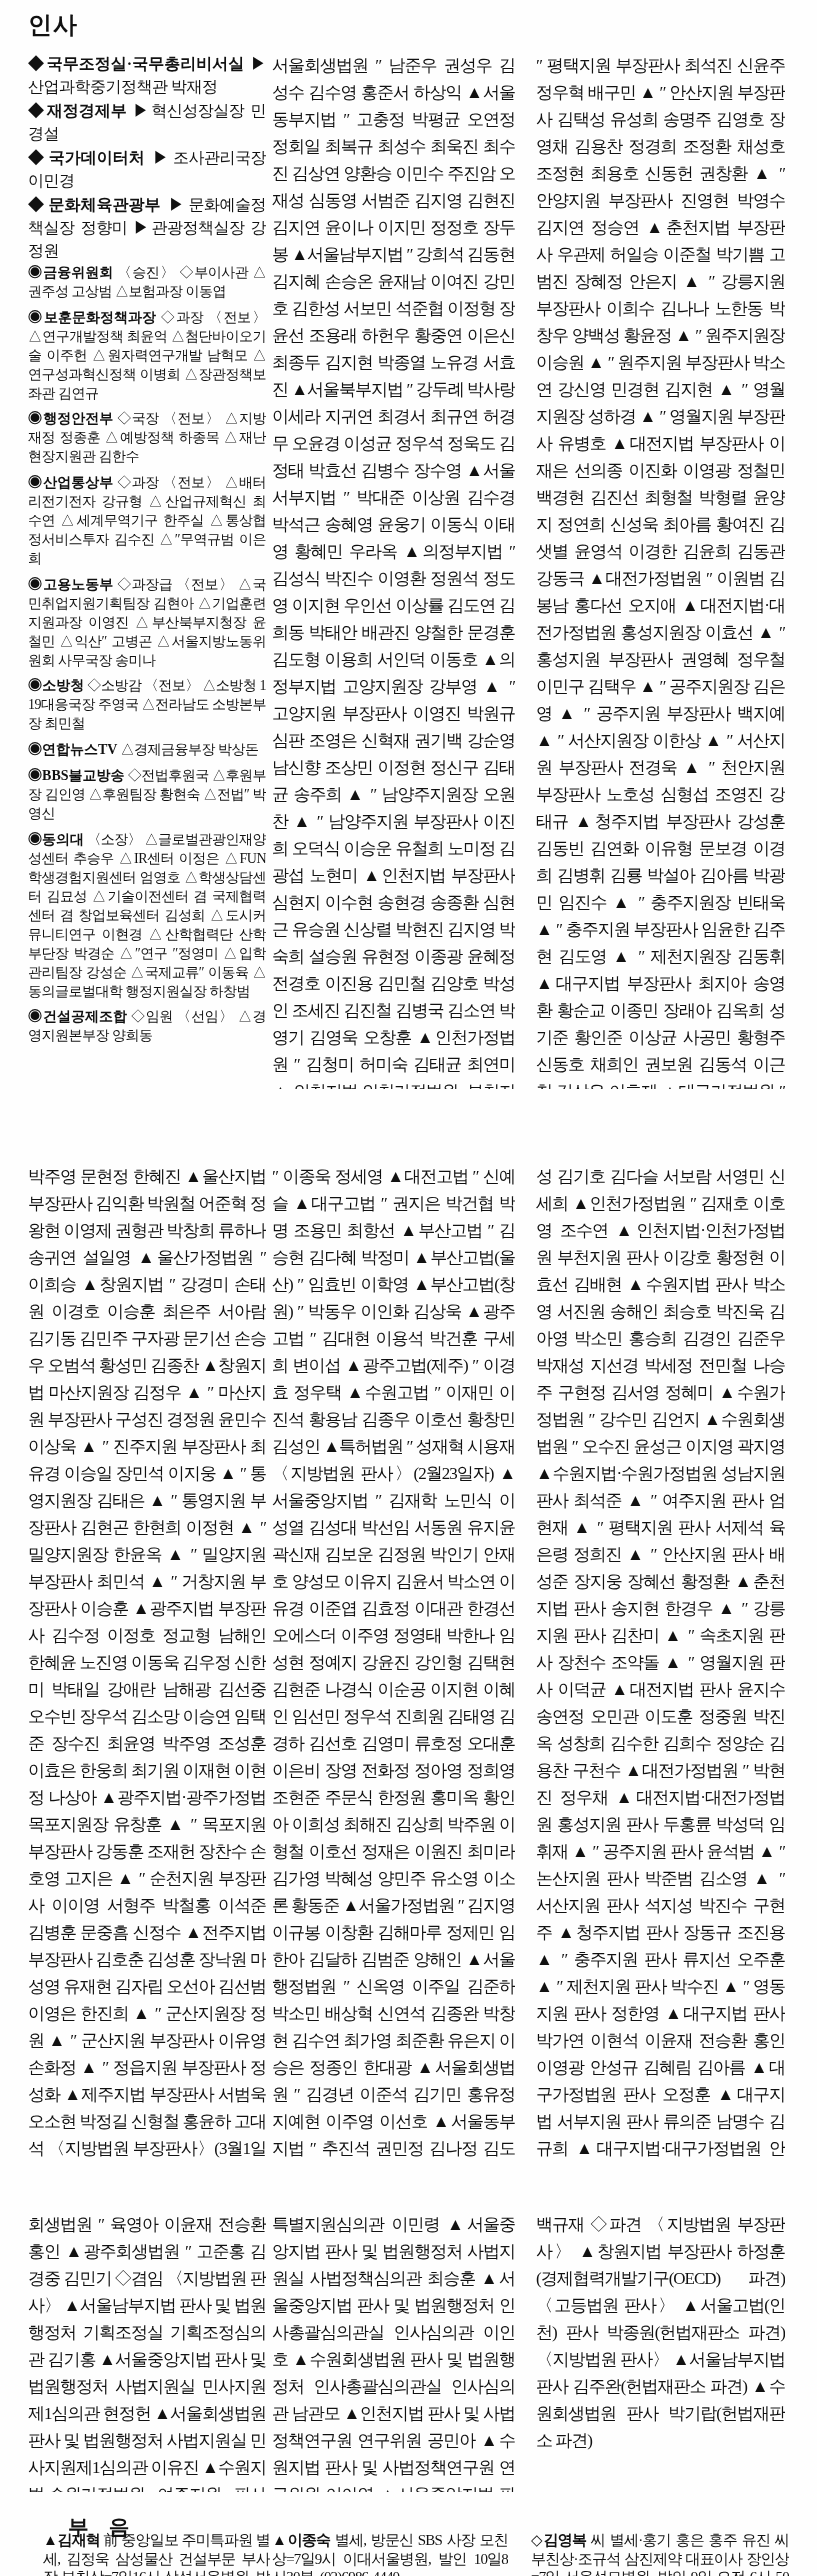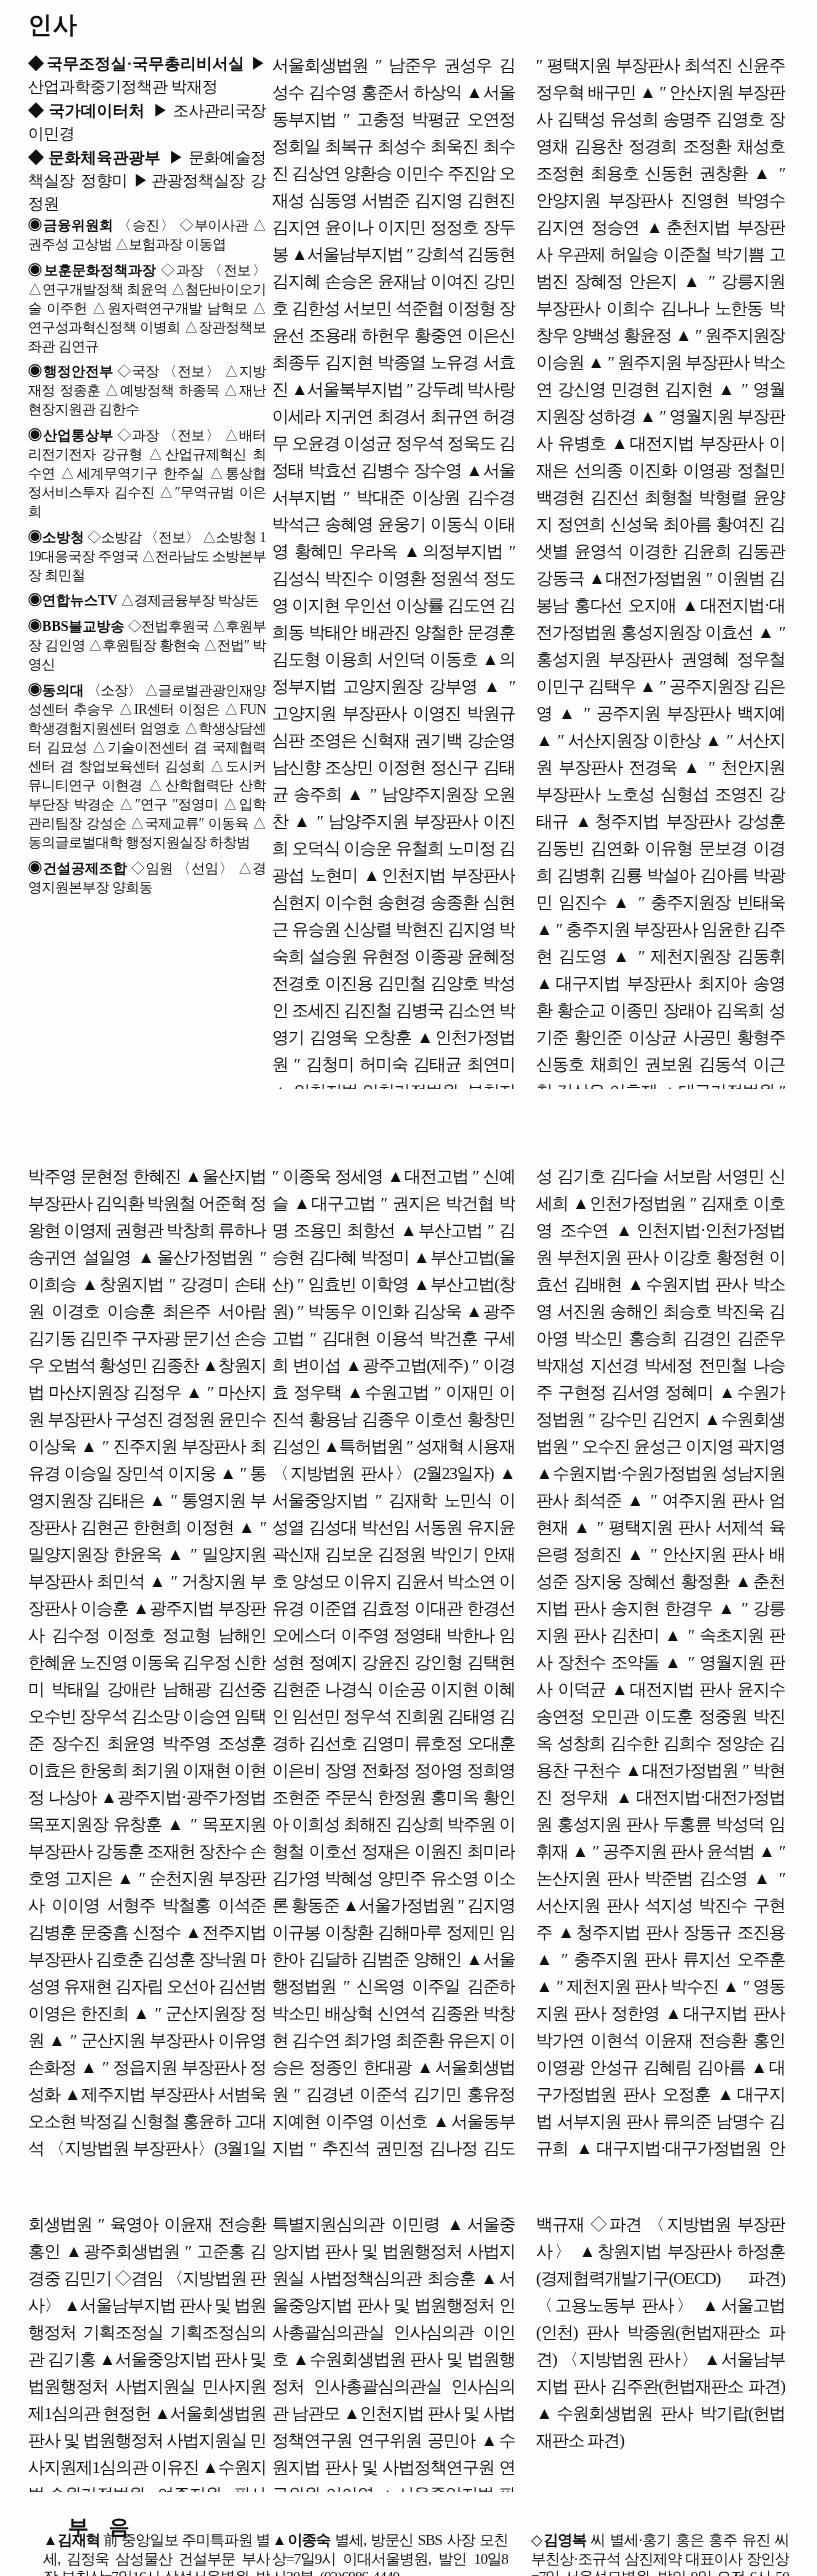--- a/index.html
+++ b/index.html
@@ -35,47 +35,49 @@
 <body>
 
 <div class="page">
 
   <h1 class="title">인사</h1>
 
   <div class="col a1">
     <div class="top-list">
 
     <p><b><span>◆</span><span>국무조정실·국무총리비서실</span></b><span> ▶산업과학중기정책관 박재정</span></p>
+        <p><b><span>◆</span><span>재정경제부</span></b><span> ▶혁신성장실장 민경설</span></p>
         <p><b><span>◆</span><span>국가데이터처</span></b><span> ▶조사관리국장 이민경</span></p>
         <p><b><span>◆</span><span>문화체육관광부</span></b><span> ▶문화예술정책실장 정향미 ▶관광정책실장 강정원</span></p>
       </div>
     <div class="org-list">
 
         <p><b><span>◉</span><span>금융위원회</span></b><span> 〈승진〉 ◇부이사관 △권주성 고상범 △보험과장 이동엽</span></p>
         <p><b><span>◉</span><span>보훈문화정책과장</span></b><span> ◇과장 〈전보〉 △연구개발정책 최윤억 △첨단바이오기술 이주헌 △원자력연구개발 남혁모 △연구성과혁신정책 이병희 △장관정책보좌관 김연규</span></p>
         <p><b><span>◉</span><span>행정안전부</span></b><span> ◇국장 〈전보〉 △지방재정 정종훈 △예방정책 하종목 △재난현장지원관 김한수</span></p>
         <p><b><span>◉</span><span>산업통상부</span></b><span> ◇과장 〈전보〉 △배터리전기전자 강규형 △산업규제혁신 최수연 △세계무역기구 한주실 △통상협정서비스투자 김수진 △″무역규범 이은희</span></p>
+        <p><b><span>◉</span><span>고용노동부</span></b><span> ◇과장급 〈전보〉 △국민취업지원기획팀장 김현아 △기업훈련지원과장 이영진 △부산북부지청장 윤철민 △익산″ 고병곤 △서울지방노동위원회 사무국장 송미나</span></p>
         <p><b><span>◉</span><span>소방청</span></b><span> ◇소방감 〈전보〉 △소방청 119대응국장 주영국 △전라남도 소방본부장 최민철</span></p>
         <p><b><span>◉</span><span>연합뉴스TV</span></b><span> △경제금융부장 박상돈</span></p>
         <p><b><span>◉</span><span>BBS불교방송</span></b><span> ◇전법후원국 △후원부장 김인영 △후원팀장 황현숙 △전법″ 박영신</span></p>
         <p><b><span>◉</span><span>동의대</span></b><span> 〈소장〉 △글로벌관광인재양성센터 추승우 △IR센터 이정은 △FUN학생경험지원센터 엄영호 △학생상담센터 김묘성 △기술이전센터 겸 국제협력센터 겸 창업보육센터 김성희 △도시커뮤니티연구 이현경 △산학협력단 산학부단장 박경순 △″연구 ″정영미 △입학관리팀장 강성순 △국제교류″ 이동육 △동의글로벌대학 행정지원실장 하창범</span></p>
         <p><b><span>◉</span><span>건설공제조합</span></b><span> ◇임원 〈선임〉 △경영지원본부장 양희동</span></p>
       </div>
 
   </div>
   <div class="col a2 court">서울회생법원 ″ 남준우 권성우 김성수 김수영 홍준서 하상익 ▲서울동부지법 ″ 고충정 박평균 오연정 정회일 최복규 최성수 최욱진 최수진 김상연 양환승 이민수 주진암 오재성 심동영 서범준 김지영 김현진 김지연 윤이나 이지민 정정호 장두봉 ▲서울남부지법 ″ 강희석 김동현 김지혜 손승온 윤재남 이여진 강민호 김한성 서보민 석준협 이정형 장윤선 조용래 하헌우 황중연 이은신 최종두 김지현 박종열 노유경 서효진 ▲서울북부지법 ″ 강두례 박사랑 이세라 지귀연 최경서 최규연 허경무 오윤경 이성균 정우석 정욱도 김정태 박효선 김병수 장수영 ▲서울서부지법 ″ 박대준 이상원 김수경 박석근 송혜영 윤웅기 이동식 이태영 황혜민 우라옥 ▲의정부지법 ″ 김성식 박진수 이영환 정원석 정도영 이지현 우인선 이상률 김도연 김희동 박태안 배관진 양철한 문경훈 김도형 이용희 서인덕 이동호 ▲의정부지법 고양지원장 강부영 ▲ ″ 고양지원 부장판사 이영진 박원규 심판 조영은 신혁재 권기백 강순영 남신향 조상민 이정현 정신구 김태균 송주희 ▲ ″ 남양주지원장 오원찬 ▲ ″ 남양주지원 부장판사 이진희 오덕식 이승운 유철희 노미정 김광섭 노현미 ▲인천지법 부장판사 심현지 이수현 송현경 송종환 심현근 유승원 신상렬 박현진 김지영 박숙희 설승원 유현정 이종광 윤혜정 전경호 이진용 김민철 김양호 박성인 조세진 김진철 김병국 김소연 박영기 김영욱 오창훈 ▲인천가정법원 ″ 김청미 허미숙 김태균 최연미 ▲인천지법·인천가정법원 부천지원장 김정곤 ▲ ″ 부천지원 부장판사 예혁준 명선아 나상훈 표현지 심재남 이금진 남수진 ▲수원지법 부장판사 강지웅 김유진 윤성열 이미선 문선주 박주연 임광호 김보현 양시호 권희 반효림 박성규 김인택 심태규 이상훈 민병국 이경민 김희진 김정숙 김혜선 유상호 이광헌 이미주 이민수 이상현 정영호 최유신 조성필 김홍섭 이재경 백수연 강화석 김미경 성완 지창구 김은성 ▲수원가정법원 ″ 김경찬 차승우 이현주 ▲수원회생법원 ″ 박현숙 이장욱 노연주 ▲수원지법·수원가정법원 성남지원장 이중민 ▲ ″ 성남지원 부장판사 이도행 남성우 이홍관 이근수 김경훈 배예선 김주관 나경 ▲ ″ 여주지원 부장판사 안태윤 ▲ ″ 평택지원장 고은설 ▲</div>
   <div class="col a3 court">″ 평택지원 부장판사 최석진 신윤주 정우혁 배구민 ▲ ″ 안산지원 부장판사 김택성 유성희 송명주 김영호 장영채 김용찬 정경희 조정환 채성호 조정현 최용호 신동헌 권창환 ▲ ″ 안양지원 부장판사 진영현 박영수 김지연 정승연 ▲춘천지법 부장판사 우관제 허일승 이준철 박기쁨 고범진 장혜정 안은지 ▲ ″ 강릉지원 부장판사 이희수 김나나 노한동 박창우 양백성 황윤정 ▲ ″ 원주지원장 이승원 ▲ ″ 원주지원 부장판사 박소연 강신영 민경현 김지현 ▲ ″ 영월지원장 성하경 ▲ ″ 영월지원 부장판사 유병호 ▲대전지법 부장판사 이재은 선의종 이진화 이영광 정철민 백경현 김진선 최형철 박형렬 윤양지 정연희 신성욱 최아름 황여진 김샛별 윤영석 이경한 김윤희 김동관 강동극 ▲대전가정법원 ″ 이원범 김봉남 홍다선 오지애 ▲대전지법·대전가정법원 홍성지원장 이효선 ▲ ″ 홍성지원 부장판사 권영혜 정우철 이민구 김택우 ▲ ″ 공주지원장 김은영 ▲ ″ 공주지원 부장판사 백지예 ▲ ″ 서산지원장 이한상 ▲ ″ 서산지원 부장판사 전경욱 ▲ ″ 천안지원 부장판사 노호성 심형섭 조영진 강태규 ▲청주지법 부장판사 강성훈 김동빈 김연화 이유형 문보경 이경희 김병휘 김룡 박설아 김아름 박광민 임진수 ▲ ″ 충주지원장 빈태욱 ▲ ″ 충주지원 부장판사 임윤한 김주현 김도영 ▲ ″ 제천지원장 김동휘 ▲대구지법 부장판사 최지아 송영환 황순교 이종민 장래아 김옥희 성기준 황인준 이상균 사공민 황형주 신동호 채희인 권보원 김동석 이근철 김상우 이효제 ▲대구가정법원 ″ 강하영 강윤혜 ▲대구지법 서부지원 부장판사 김종혁 ▲ ″ 안동지원 부장판사 김종신 조연수 김용현 ▲ ″ 경주지원장 김정일 ▲ ″ 경주지원 부장판사 박정홍 김경록 이호동 ▲ ″ 포항지원 부장판사 강성우 김용환 김혜성 남승민 이혜랑 ▲ ″ 김천지원 부장판사 강인혜 조아람 ▲ ″ 상주지원장 김여경 ▲ ″ 상주지원 부장판사 박혜지 ▲ ″ 영덕지원장 전흔자 ▲부산지법 부장판사 허준서 문춘언 김경수 김홍기 이재덕 정현숙 주성화 박주영 오규희 임주혁 임성철 김민지 박하영 ▲부산가정법원 ″ 박종현 황지현 ▲부산회생법원 ″ 이미정 ▲부산지법 동부지원장 김종수 ▲ ″ 동부지원 부장판사 백효민 ▲ ″ 서부지원 부장판사</div>
 
   <div class="col b1 court">박주영 문현정 한혜진 ▲울산지법 부장판사 김익환 박원철 어준혁 정왕현 이영제 권형관 박창희 류하나 송귀연 설일영 ▲울산가정법원 ″ 이희승 ▲창원지법 ″ 강경미 손태원 이경호 이승훈 최은주 서아람 김기동 김민주 구자광 문기선 손승우 오범석 황성민 김종찬 ▲창원지법 마산지원장 김정우 ▲ ″ 마산지원 부장판사 구성진 경정원 윤민수 이상욱 ▲ ″ 진주지원 부장판사 최유경 이승일 장민석 이지웅 ▲ ″ 통영지원장 김태은 ▲ ″ 통영지원 부장판사 김현곤 한현희 이정현 ▲ ″ 밀양지원장 한윤옥 ▲ ″ 밀양지원 부장판사 최민석 ▲ ″ 거창지원 부장판사 이승훈 ▲광주지법 부장판사 김수정 이정호 정교형 남해인 한혜윤 노진영 이동욱 김우정 신한미 박태일 강애란 남해광 김선중 오수빈 장우석 김소망 이승연 임택준 장수진 최윤영 박주영 조성훈 이효은 한웅희 최기원 이재현 이현정 나상아 ▲광주지법·광주가정법 목포지원장 유창훈 ▲ ″ 목포지원 부장판사 강동훈 조재헌 장찬수 손호영 고지은 ▲ ″ 순천지원 부장판사 이이영 서형주 박철홍 이석준 김병훈 문중흠 신정수 ▲전주지법 부장판사 김호춘 김성훈 장낙원 마성영 유재현 김자립 오선아 김선범 이영은 한진희 ▲ ″ 군산지원장 정원 ▲ ″ 군산지원 부장판사 이유영 손화정 ▲ ″ 정읍지원 부장판사 정성화 ▲제주지법 부장판사 서범욱 오소현 박정길 신형철 홍윤하 고대석 〈지방법원 부장판사〉(3월1일자) ▲대전회생법원 부장판사 김샛별 김성식 김용찬 나경선 ▲대구회생법원 ″ 김상우 사공민 이종길 이효제 ▲광주회생법원 부장판사 김선중 김용신 〈사법연수원 교수〉 ▲사법연수원 교수 김현준 윤중렬 김선아 김연경 김연주 강민수 박선민 권은석 김은솔 배준익 정영민 현영주 〈재판연구관〉 ▲대법원 재판연구관 류준구 최승준 백광균 이진재 전아람 한지형 김세용 하종민 박가현 김찬년 장선종 윤재필 염혜수 유재영 이소진 정우성 조민혁 심웅비 여인지 김길호 김성은 김웅수 박지숙 황경환 강지현 유동균 하진우 박상권 박지현 김준영 김형돈 박상훈 이기웅 이원재 김선희 김주성 윤성식 전보경 편병호 김우진 서청운 장민하 강지성 심우성 허문희 장태영 이은상 이종훈 강동훈 〈고등법원 판사〉 ▲서울고법(인천) 판사 김정환 강병하 김명수 이소민 임동환 민경준 ▲서울고법(춘천)</div>
   <div class="col b2 court">″ 이종욱 정세영 ▲대전고법 ″ 신예슬 ▲대구고법 ″ 권지은 박건협 박명 조용민 최항선 ▲부산고법 ″ 김승현 김다혜 박정미 ▲부산고법(울산) ″ 임효빈 이학영 ▲부산고법(창원) ″ 박동우 이인화 김상욱 ▲광주고법 ″ 김대현 이용석 박건훈 구세희 변이섭 ▲광주고법(제주) ″ 이경효 정우택 ▲수원고법 ″ 이재민 이진석 황용남 김종우 이호선 황창민 김성인 ▲특허법원 ″ 성재혁 시용재 〈지방법원 판사〉(2월23일자) ▲서울중앙지법 ″ 김재학 노민식 이성열 김성대 박선임 서동원 유지윤 곽신재 김보운 김정원 박인기 안재호 양성모 이유지 김윤서 박소연 이유경 이준엽 김효정 이대관 한경선 오에스더 이주영 정영태 박한나 임성현 정예지 강윤진 강인형 김택현 김현준 나경식 이순공 이지현 이혜인 임선민 정우석 진희원 김태영 김경하 김선호 김영미 류호정 오대훈 이은비 장영 전화정 정아영 정희영 조현준 주문식 한정원 홍미옥 황인아 이희성 최해진 김상희 박주원 이형철 이호선 정재은 이원진 최미라 김가영 박혜성 양민주 유소영 이소론 황동준 ▲서울가정법원 ″ 김지영 이규봉 이창환 김해마루 정제민 임한아 김달하 김범준 양해인 ▲서울행정법원 ″ 신옥영 이주일 김준하 박소민 배상혁 신연석 김종완 박창현 김수연 최가영 최준환 유은지 이승은 정종인 한대광 ▲서울회생법원 ″ 김경년 이준석 김기민 홍유정 지예현 이주영 이선호 ▲서울동부지법 ″ 추진석 권민정 김나정 김도형 백승영 염정원 정문기 정지백 방혜미 이하립 안희경 함덕훈 김초하 정혜승 ▲서울남부지법 ″ 윤성진 박보미 곽용헌 김아름 김은영 김재연 신은정 오하나 장보순 채지웅 함현지 고철만 김나연 문지용 서지원 윤상일 김동욱 김범진 남민영 선민정 이아영 김병인 곽여산 김근홍 박이랑 ▲서울북부지법 ″ 김지현 박지상 정예 김천수 김희주 정기하 박성규 박지은 ▲서울서부지법 ″ 박상렬 김나연 박재남 이영수 임민희 장용 정은영 유정훈 이정훈 이유영 김지원 박재성 ▲의정부지법 ″ 박영순 박서우 박태수 강현호 김대욱 정수현 조혜정 ▲의정부지법 고양지원 판사 임세영 배다헌 심현우 김진오 이디모데 이승현 ▲ ″ 남양주지원 판사 박예지 허소라 오지영 김민재 ▲인천지법 판사 봉지수 장현석 배인영 최윤경 허경은 박지원 유가형 허인</div>
   <div class="col b3 court">성 김기호 김다슬 서보람 서영민 신세희 ▲인천가정법원 ″ 김재호 이호영 조수연 ▲인천지법·인천가정법원 부천지원 판사 이강호 황정현 이효선 김배현 ▲수원지법 판사 박소영 서진원 송해인 최승호 박진욱 김아영 박소민 홍승희 김경인 김준우 박재성 지선경 박세정 전민철 나승주 구현정 김서영 정혜미 ▲수원가정법원 ″ 강수민 김언지 ▲수원회생법원 ″ 오수진 윤성근 이지영 곽지영 ▲수원지법·수원가정법원 성남지원 판사 최석준 ▲ ″ 여주지원 판사 엄현재 ▲ ″ 평택지원 판사 서제석 육은령 정희진 ▲ ″ 안산지원 판사 배성준 장지웅 장혜선 황정환 ▲춘천지법 판사 송지현 한경우 ▲ ″ 강릉지원 판사 김찬미 ▲ ″ 속초지원 판사 장천수 조약돌 ▲ ″ 영월지원 판사 이덕균 ▲대전지법 판사 윤지수 송연정 오민관 이도훈 정중원 박진옥 성창희 김수한 김희수 정양순 김용찬 구천수 ▲대전가정법원 ″ 박현진 정우채 ▲대전지법·대전가정법원 홍성지원 판사 두홍륜 박성덕 임휘재 ▲ ″ 공주지원 판사 윤석범 ▲ ″ 논산지원 판사 박준범 김소영 ▲ ″ 서산지원 판사 석지성 박진수 구현주 ▲청주지법 판사 장동규 조진용 ▲ ″ 충주지원 판사 류지선 오주훈 ▲ ″ 제천지원 판사 박수진 ▲ ″ 영동지원 판사 정한영 ▲대구지법 판사 박가연 이현석 이윤재 전승환 홍인 이영광 안성규 김혜림 김아름 ▲대구가정법원 판사 오정훈 ▲대구지법 서부지원 판사 류의준 남명수 김규희 ▲대구지법·대구가정법원 안동지원 판사 김광식 ▲ ″ 포항지원 판사 김수빈 ▲ ″ 김천지원 판사 김형호 ▲부산지법 판사 박병주 장윤실 김민순 정희림 구하경 고병용 이민영 이호연 ▲부산가정법원 ″ 전은진 이현지 ▲창원지법 판사 박지연 이병호 전준영 ▲ ″ 통영지원 판사 김혜민 이지영 ▲ ″ 밀양지원 판사 박승균 ▲광주지법 판사 김수양 차기현 황민웅 김소연 김민기 박경환 임인욱 김상이 이지혜 ▲광주가정법원 ″ 김성기 ▲광주지법·광주가정법원 목포지원 판사 김헌구 ▲ ″ 장흥지원 판사 전솔이 이회진 ▲ ″ 순천지원 판사 국양근 박미영 한광수 김용민 ▲ ″ 해남지원 판사 서동인 ▲전주지법 판사 김민석 ▲ ″ 정읍지원 판사 이진희 ▲제주지법 판사 강미혜 김민지 한승철 이슬아 〈지방법원 판사〉(3월1일자) ▲대전회생법원 판사 김희수 박진옥 정중원 정현기 ▲대구</div>
 
   <div class="col c1 court">회생법원 ″ 육영아 이윤재 전승환 홍인 ▲광주회생법원 ″ 고준홍 김경중 김민기 ◇겸임 〈지방법원 판사〉 ▲서울남부지법 판사 및 법원행정처 기획조정실 기획조정심의관 김기홍 ▲서울중앙지법 판사 및 법원행정처 사법지원실 민사지원제1심의관 현정헌 ▲서울회생법원 판사 및 법원행정처 사법지원실 민사지원제1심의관 이유진 ▲수원지법·수원가정법원 여주지원 판사 및 법원행정처 사법지원실</div>
   <div class="col c2 court">특별지원심의관 이민령 ▲서울중앙지법 판사 및 법원행정처 사법지원실 사법정책심의관 최승훈 ▲서울중앙지법 판사 및 법원행정처 인사총괄심의관실 인사심의관 이인호 ▲수원회생법원 판사 및 법원행정처 인사총괄심의관실 인사심의관 남관모 ▲인천지법 판사 및 사법정책연구원 연구위원 공민아 ▲수원지법 판사 및 사법정책연구원 연구위원 이아영 ▲서울중앙지법 판사 및 법원도서관 조사심의관</div>
-  <div class="col c3 court">백규재 ◇파견 〈지방법원 부장판사〉 ▲창원지법 부장판사 하정훈(경제협력개발기구(OECD) 파견) 〈고용노동부 판사〉 ▲서울고법(인천) 판사 박종원(헌법재판소 파견) 〈지방법원 판사〉 ▲서울남부지법 판사 김주완(헌법재판소 파견) ▲수원회생법원 판사 박기랍(헌법재판소 파견)</div>
+  <div class="col c3 court">백규재 ◇파견 〈지방법원 부장판사〉 ▲창원지법 부장판사 하정훈(경제협력개발기구(OECD) 파견) 〈고등법원 판사〉 ▲서울고법(인천) 판사 박종원(헌법재판소 파견) 〈지방법원 판사〉 ▲서울남부지법 판사 김주완(헌법재판소 파견) ▲수원회생법원 판사 박기랍(헌법재판소 파견)</div>
 
   <h2 class="obit-title">부 음</h2>
   <div class="obit o1">
 
   <p><b>▲김재혁</b><span> 前 중앙일보 주미특파원 별세, 김정욱 삼성물산 건설부문 부사장 부친상=7일16시 삼성서울병원, 발인 10일7시, (02)3410-3151</span></p>
     </div>
   <div class="obit o2">
 
   <p><b>▲이종숙</b><span> 별세, 방문신 SBS 사장 모친상=7일9시 이대서울병원, 발인 10일8시30분, (02)6986-4440</span></p>
     </div>

